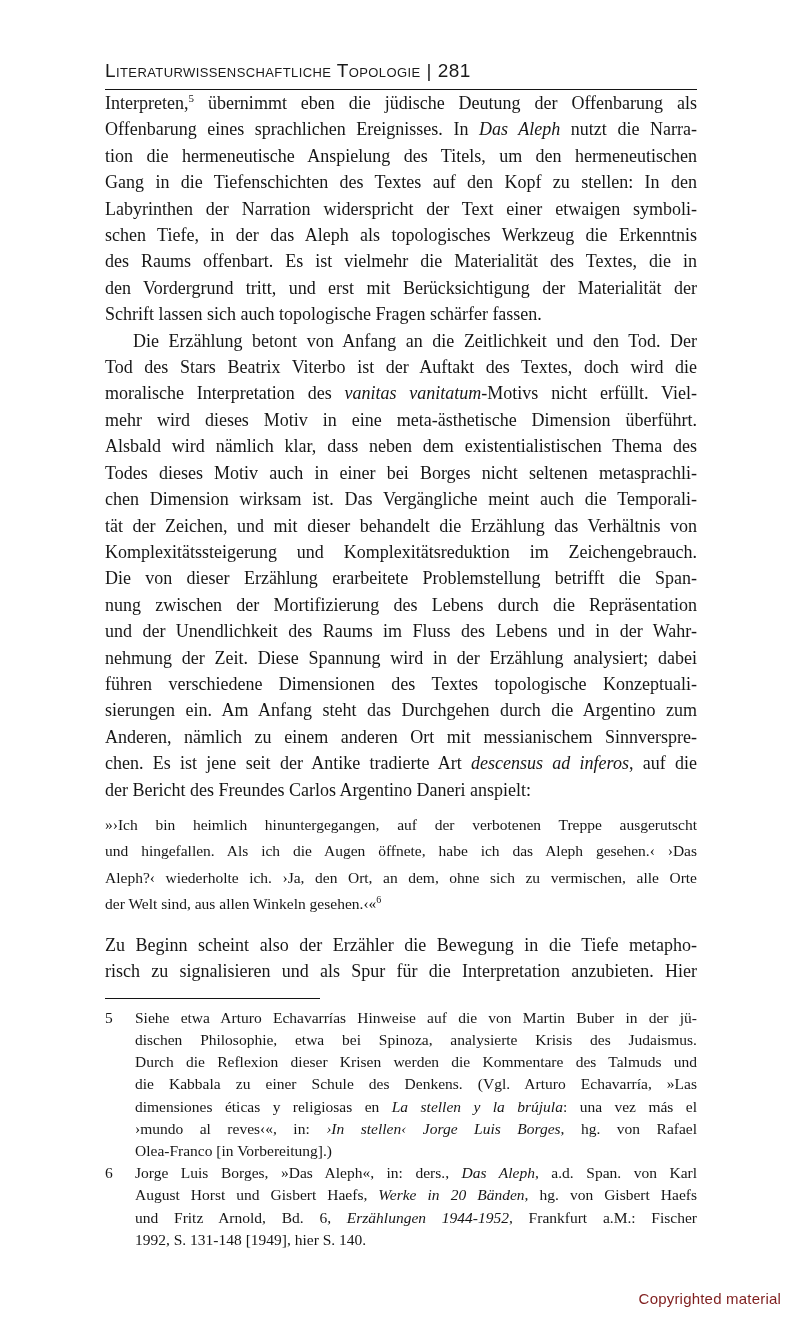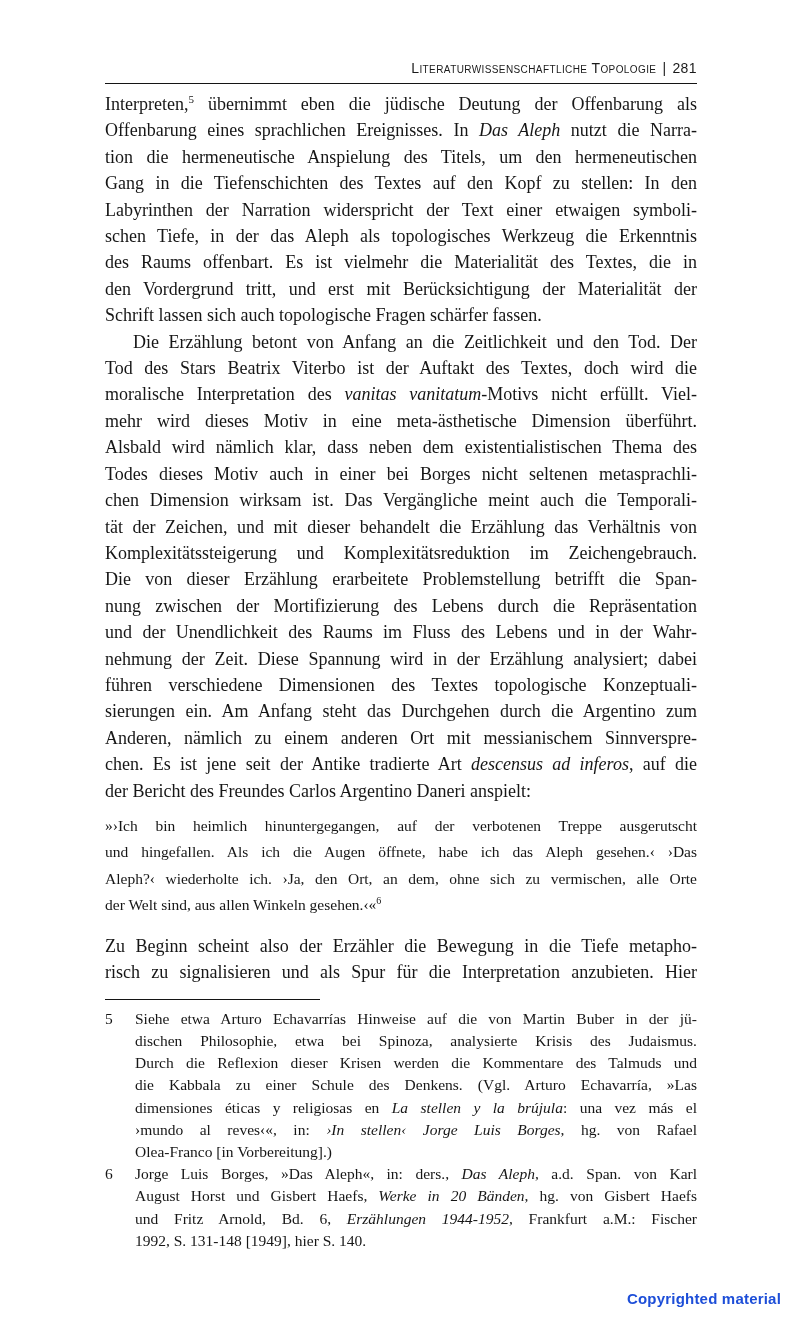--- a/index.html
+++ b/index.html
@@ -3,29 +3,29 @@
 <meta charset="utf-8">
 <style>
   html,body { margin:0; padding:0; background:#ffffff; }
   .page {
     position:relative; width:800px; height:1333px; background:#ffffff;
     overflow:hidden; font-family:"Liberation Serif", serif; color:#161616;
   }
   .content { position:absolute; left:105px; top:0; width:592px; }
 
   .running-header {
-    margin-top:60px; text-align:right;
-    font-family:"Liberation Sans", sans-serif; font-size:14px;
+    margin-top:60px; 
+    font-family:"Liberation Sans", sans-serif; font-size:19px;
     letter-spacing:0.4px; color:#1a1a1a; white-space:nowrap;
   }
   .running-header .sc { font-variant:small-caps; }
   .hsep { margin:0 6px; font-weight:400; }
   .header-rule { border:none; border-top:1.6px solid #141414; margin:7px 0 0 0; }
 
-  .body-text { margin-top:7px; font-size:18px; line-height:26.4px; }
+  .body-text { font-size:18px; line-height:26.4px; }
   .para { margin:0; }
   .quote { font-size:15.5px; line-height:26.5px; margin:9px 0 14px 0; }
 
   .tline { text-align:justify; text-align-last:justify; }
   .tline.tlast { text-align-last:left; }
   .tline.tindent { text-indent:28px; }
   .it { font-style:italic; }
 
   sup { font-size:11px; line-height:0; vertical-align:baseline; position:relative; top:-7px; }
   .quote sup, .footnotes sup { font-size:10px; top:-6px; }
@@ -118,14 +118,14 @@
             <div class="tline"><span>Jorge Luis Borges, »Das Aleph«, in: ders., </span><span class="it">Das Aleph</span><span>, a.d. Span. von Karl</span></div>
             <div class="tline"><span>August Horst und Gisbert Haefs, </span><span class="it">Werke in 20 Bänden</span><span>, hg. von Gisbert Haefs</span></div>
             <div class="tline"><span>und Fritz Arnold, Bd. 6, </span><span class="it">Erzählungen 1944-1952</span><span>, Frankfurt a.M.: Fischer</span></div>
             <div class="tline tlast"><span>1992, S. 131-148 [1949], hier S. 140.</span></div>
           </div>
         </div>
       </div>
 
   </div>
 
-  <div class="watermark" style="color: #1d4ed8; font-weight: bold;">Copyrighted material</div>
+  <div class="watermark" style="color: #7f1d1d;">Copyrighted material</div>
 </div>
 
 </body></html>

